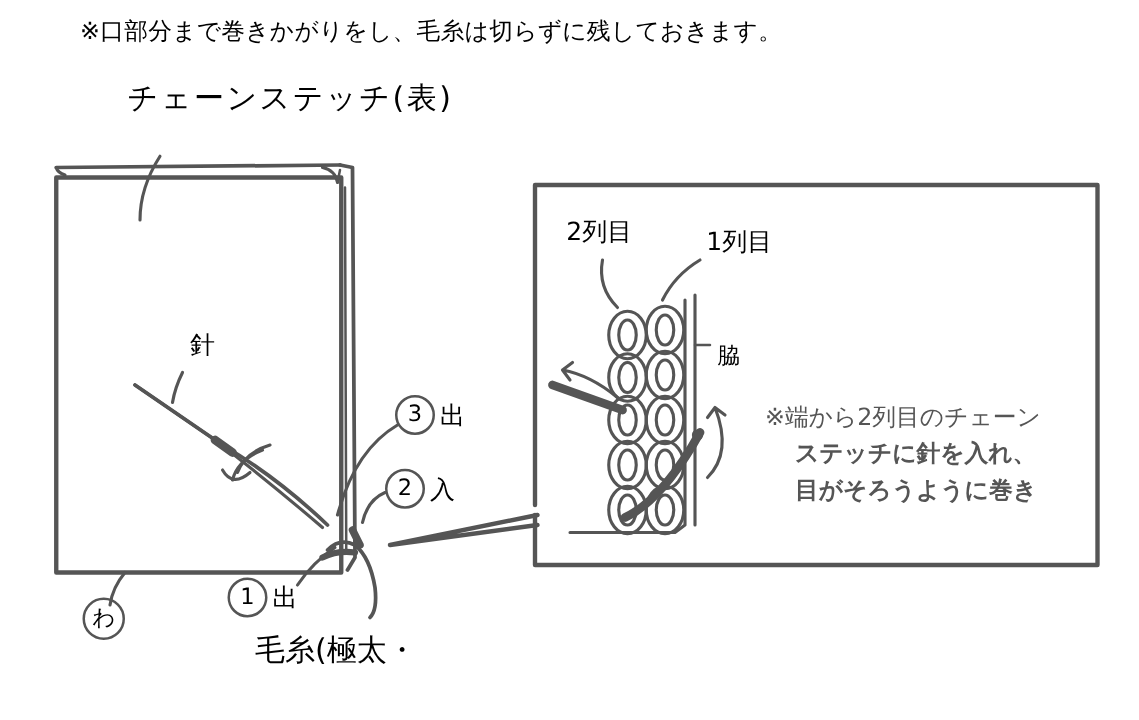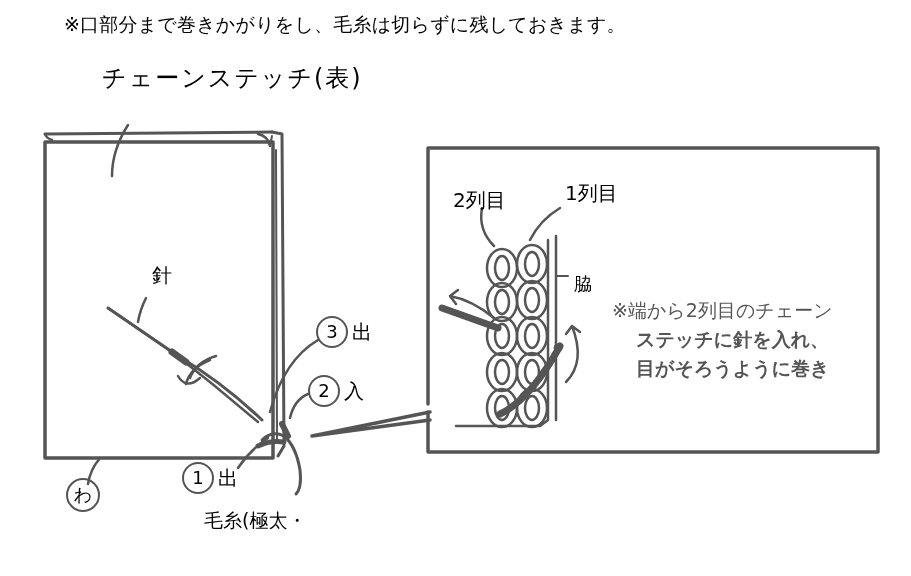--- a/index.html
+++ b/index.html
@@ -9,25 +9,25 @@
   .caption-top { left: 64px; top: 12px; font-size: 19px; color: #000000; letter-spacing: 0.2px; white-space: nowrap; }
   .hand { font-family: "DejaVu Sans", sans-serif; color: #000000; white-space: nowrap; }
   .label-chain { left: 102px; top: 62px; font-size: 24px; letter-spacing: 2px; }
   .label-needle { left: 152px; top: 262px; font-size: 20px; }
   .label-wa { left: 66px; top: 478px; font-size: 18px; width: 30px; height: 30px; border: 2px solid #555; border-radius: 50%; text-align: center; line-height: 30px; }
   .label-step { font-size: 20px; display: flex; align-items: center; gap: 4px; }
   .step-num { display: inline-block; width: 28px; height: 28px; border: 2px solid #555; border-radius: 50%; text-align: center; line-height: 28px; font-size: 18px; }
   .label-s3 { left: 316px; top: 316px; }
   .label-s2 { left: 308px; top: 375px; }
   .label-s1 { left: 182px; top: 462px; }
-  .label-yarn { left: 204px; top: 505px; font-size: 19px; line-height: 30px; }
-  .label-col2 { left: 453px; top: 172px; font-size: 20px; margin-top: 15px; }
+  .label-yarn { left: 204px; top: 505px; font-size: 24px; line-height: 30px; }
+  .label-col2 { left: 453px; top: 172px; font-size: 20px; }
   .label-col1 { left: 565px; top: 180px; font-size: 20px; }
   .label-side { left: 574px; top: 272px; font-size: 18px; }
-  .note { left: 612px; top: 296px; font-size: 19px; color: #555555; line-height: 29px; }
+  .note { left: 612px; top: 320px; font-size: 19px; color: #555555; line-height: 29px; }
   .note .line { white-space: nowrap; }
   .note .indent { padding-left: 24px; font-weight: bold; }
   svg { position: absolute; left: 0; top: 0; }
 </style>
 </head>
 <body>
 
 <svg width="911" height="576" viewBox="0 0 911 576">
   <g fill="none" stroke="#555555" stroke-linecap="round" stroke-linejoin="round">
 

